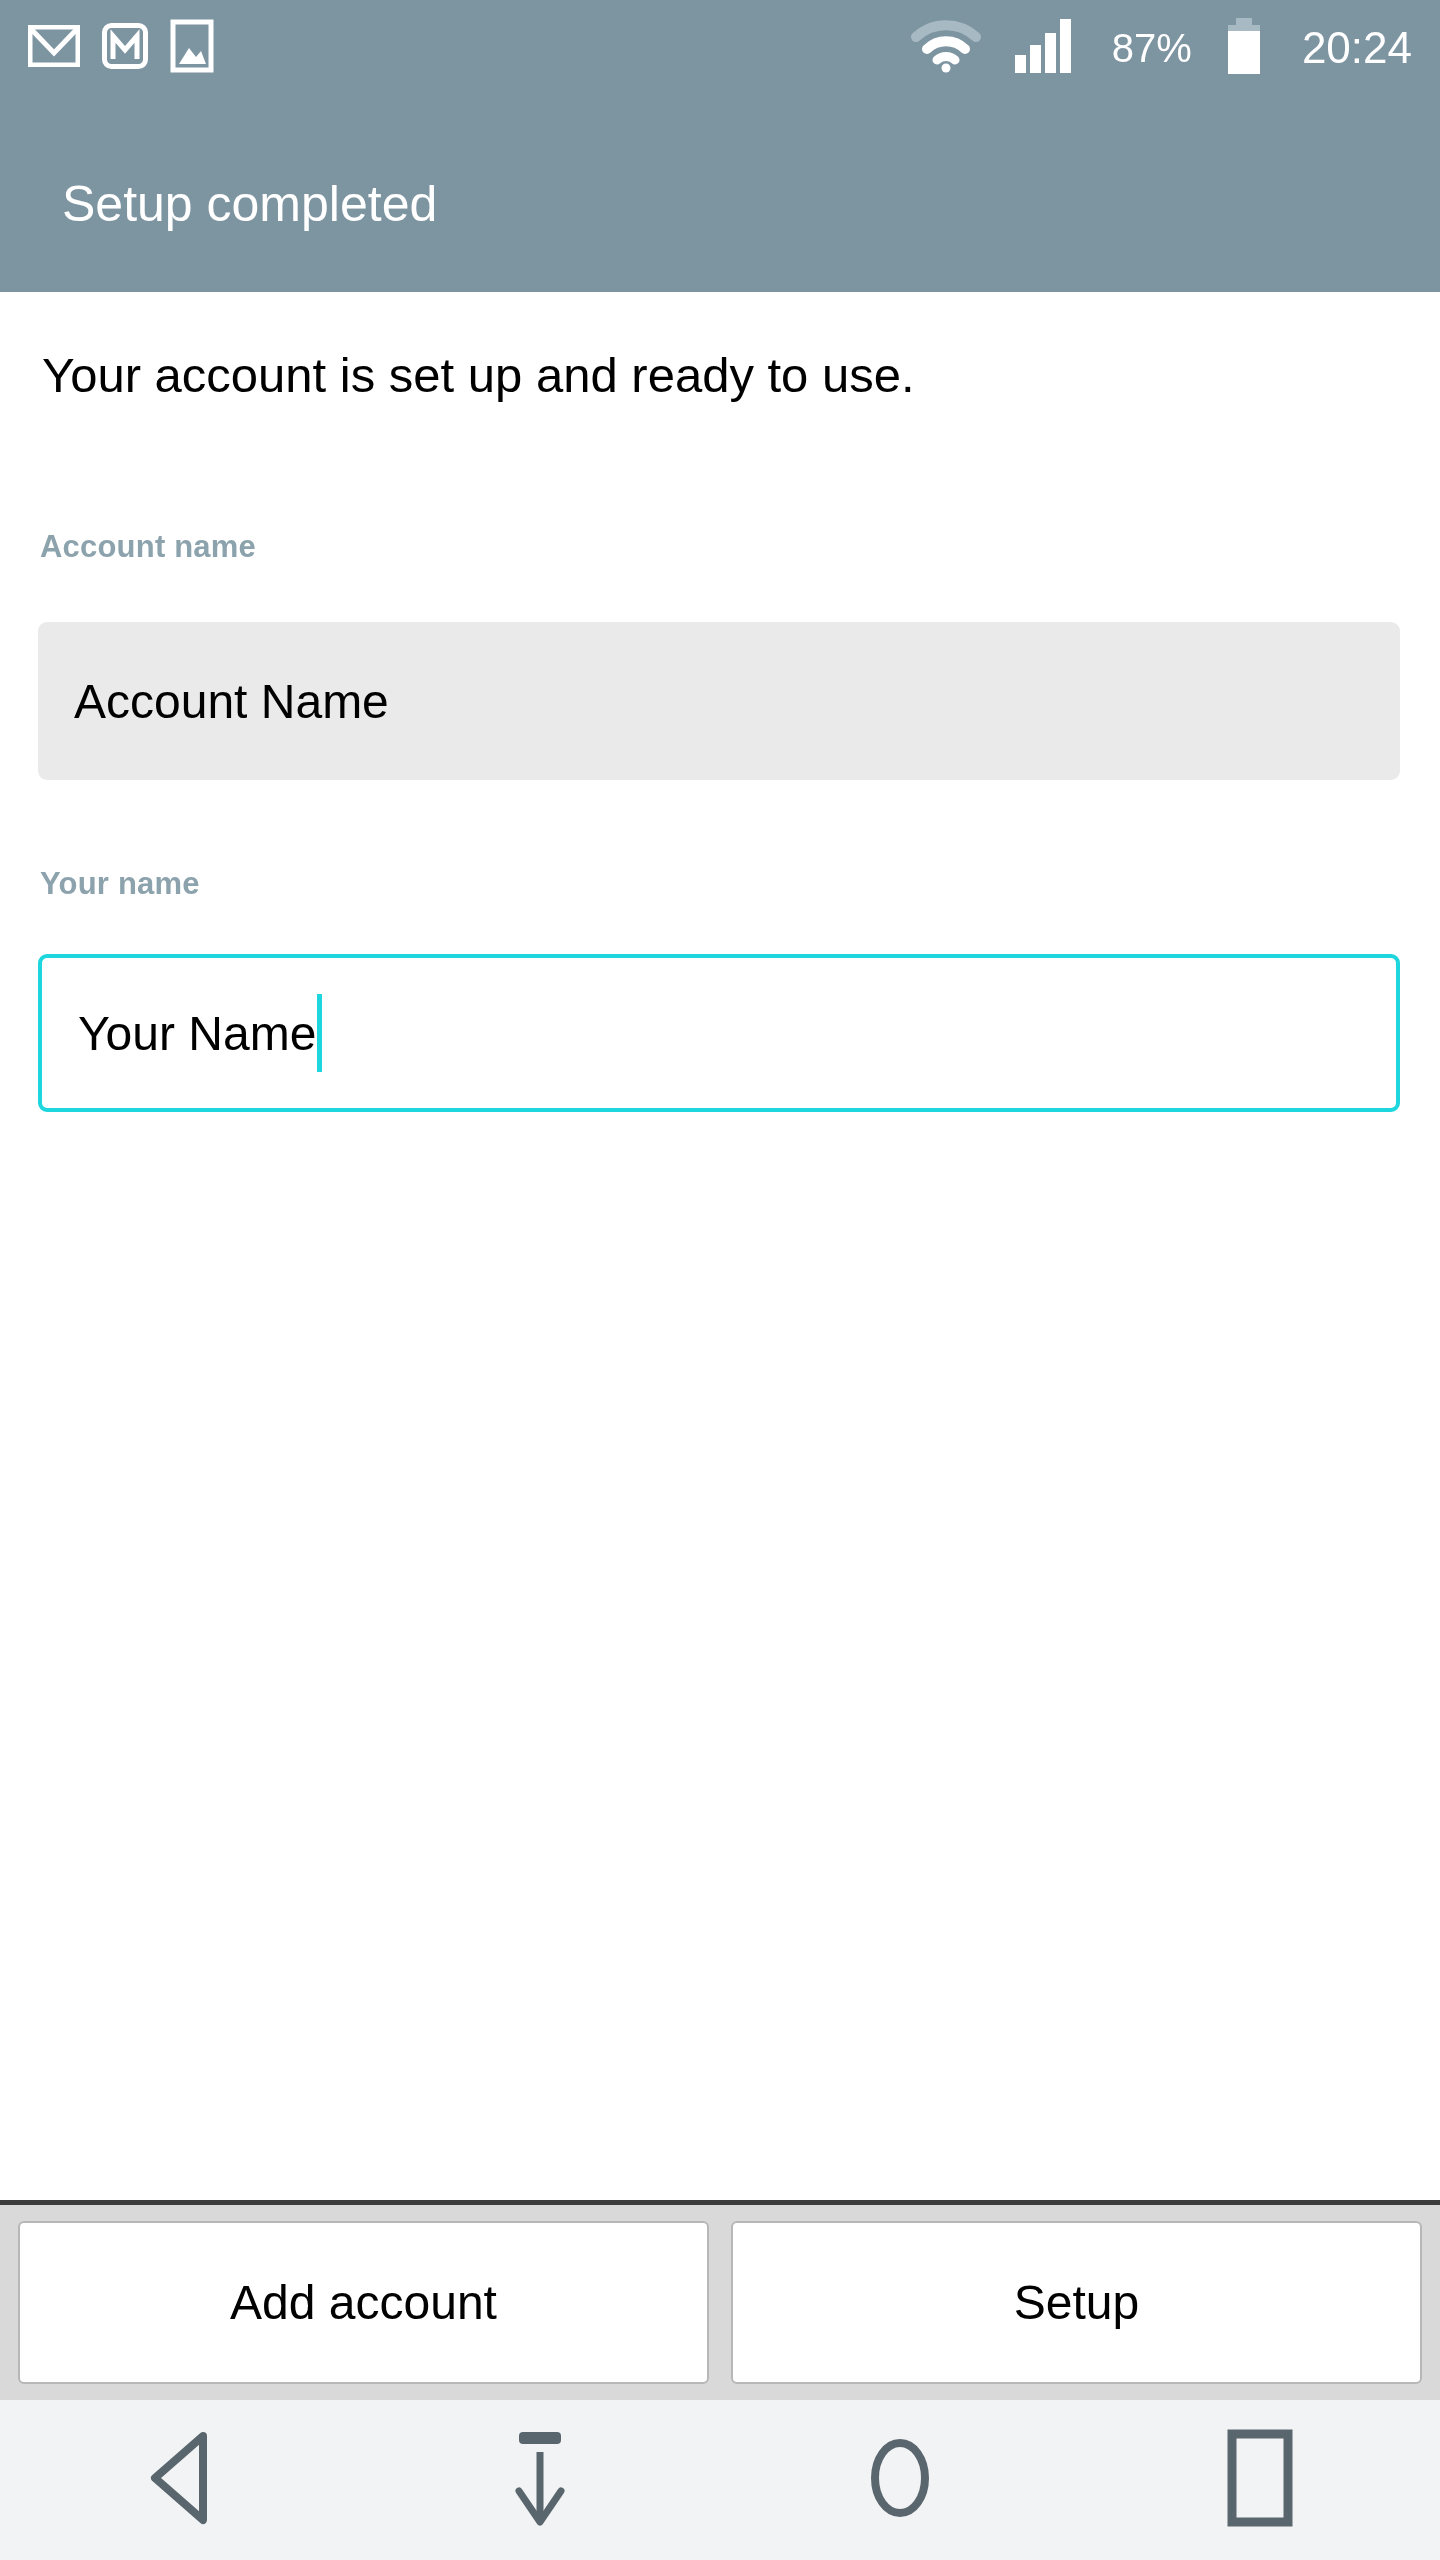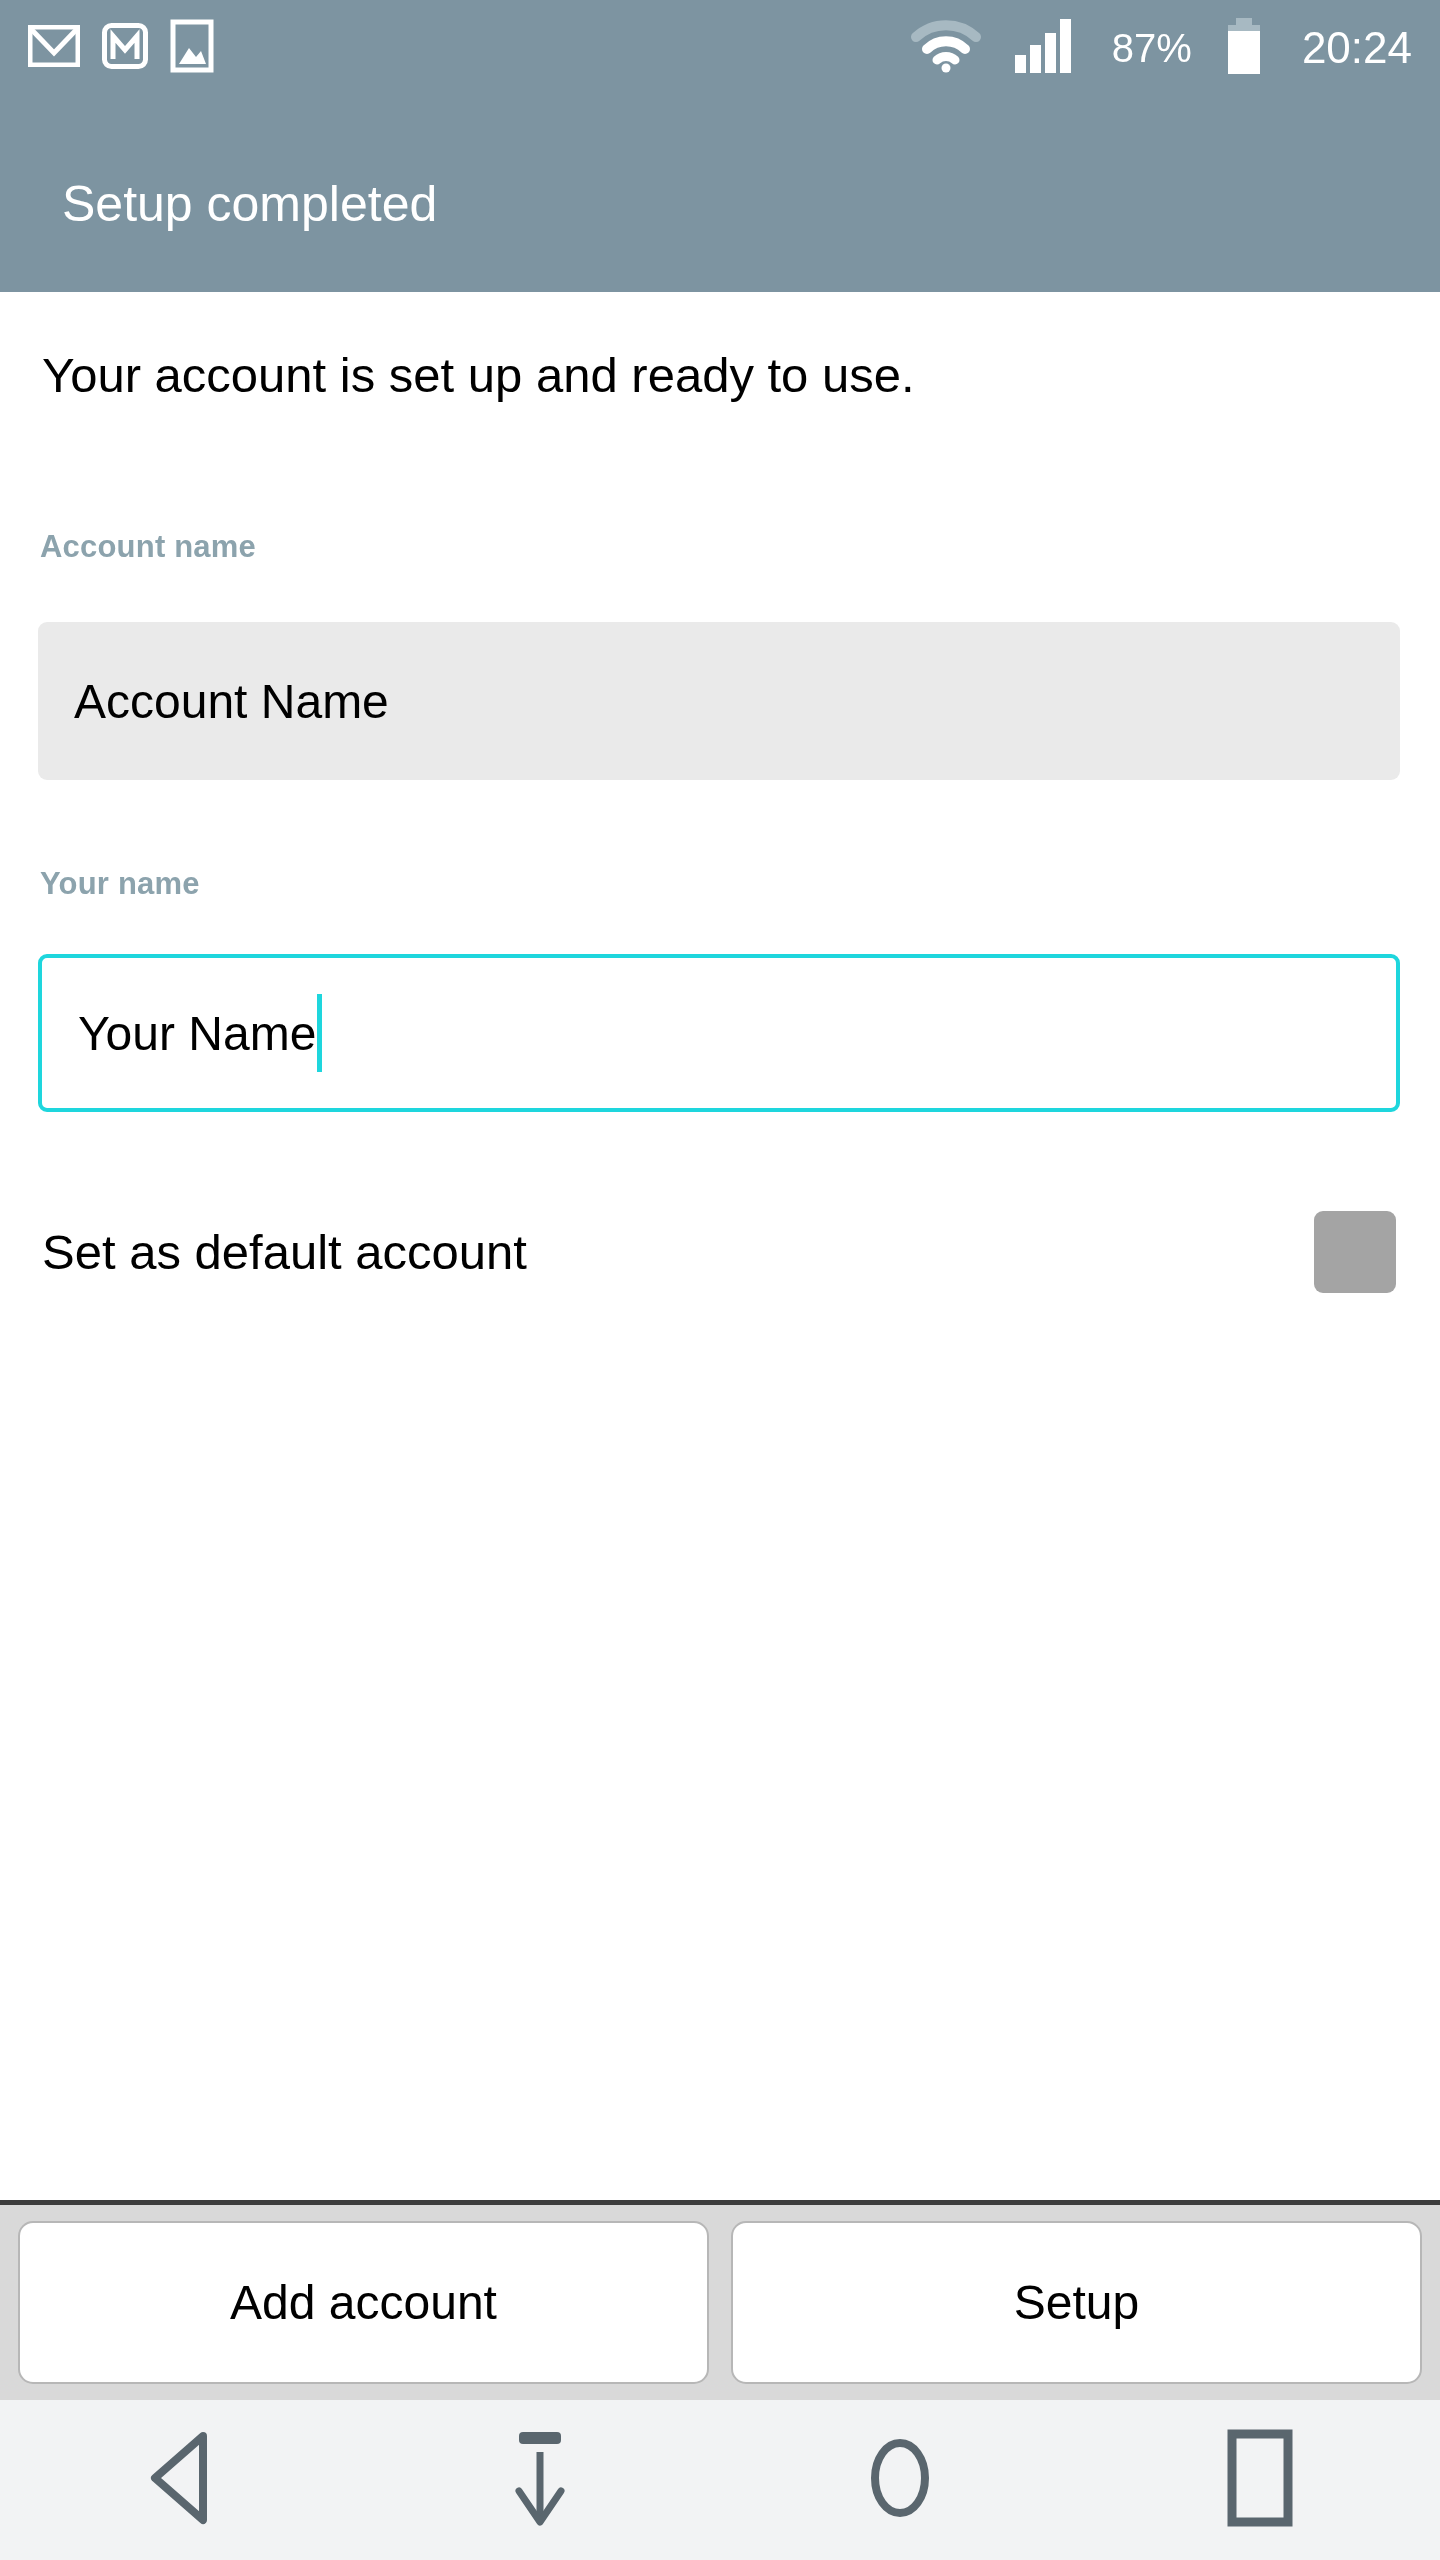--- a/index.html
+++ b/index.html
@@ -130,21 +130,21 @@
     border-top: 5px solid #3d3d3d;
     display: flex; align-items: center;
     padding: 0 18px;
     gap: 22px;
   }
   .bar-button {
     flex: 1 1 0;
     height: 163px;
     background: #ffffff;
     border: 2px solid #b7b7b7;
-    border-radius: 15px;
+    border-radius: 6px;
     display: flex; align-items: center; justify-content: center;
     font-size: 48px;
     color: #000000;
     font-family: "Liberation Sans", sans-serif;
   }
 
   
   #nav-bar {
     position: absolute; left: 0; top: 2400px;
     width: 1440px; height: 160px;
@@ -227,24 +227,20 @@
       <span class="field-value">Account Name</span>
     </div>
 
     <div class="field-label" id="label-your-name">Your name</div>
 
     <div class="text-field" id="field-your-name" placeholder="Your name">
       <span class="field-value">Your Name</span>
       <span id="caret"></span>
     </div>
 
-    <div id="default-account-row">
-      <span id="default-account-label">Set as default account</span>
-      <span id="default-account-checkbox"></span>
-    </div>
 
   </div>
 
   <div id="button-bar">
     <div class="bar-button">Add account</div>
     <div class="bar-button">Setup</div>
   </div>
 
   <div id="nav-bar">
     <div class="nav-btn">

